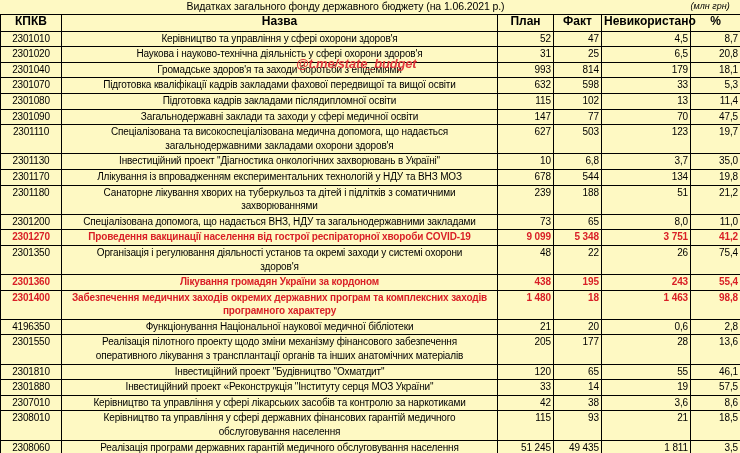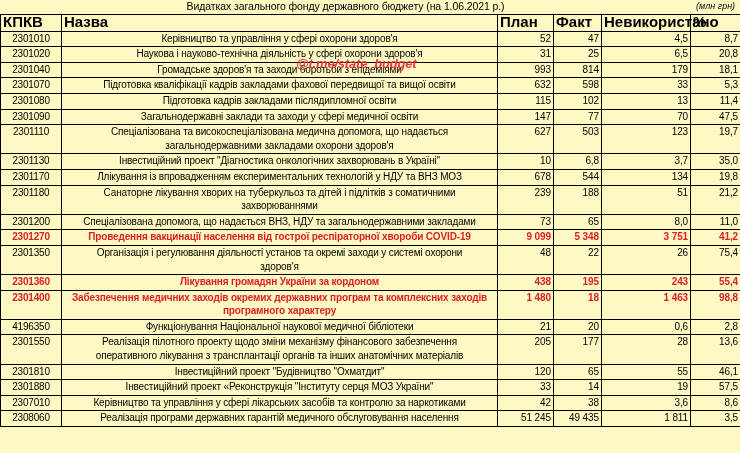--- a/index.html
+++ b/index.html
@@ -53,32 +53,32 @@
     text-align: center;
     font-weight: bold;
     font-size: 10.5px;
     letter-spacing: -0.1px;
     padding-bottom: 1px;
     border-left: none;
     border-top: none;
     border-right: 1px solid #000;
   }
   td.unit-cell {
-    text-align: center;
+    text-align: left;
     font-style: italic;
     font-size: 9px;
     padding-right: 1px;
     border: none;
     border-bottom: 1px solid #000;
   }
   
   tr.head-row td {
-    text-align: left;
+    text-align: center;
     font-weight: bold;
-    font-size: 15px;
+    font-size: 12px;
     height: 17px;
     vertical-align: middle;
     padding-bottom: 2px;
   }
   
   td.code {
     text-align: center;
     padding-left: 1px;
     letter-spacing: -0.2px;
   }
@@ -296,20 +296,29 @@
         </tr>
         <tr>
           <td class="code">2307010</td>
           <td class="name">Керівництво та управління у сфері лікарських засобів та контролю за наркотиками</td>
           <td class="num">42</td>
           <td class="num">38</td>
           <td class="num">3,6</td>
           <td class="num">8,6</td>
         </tr>
         <tr>
+          <td class="code">2308010</td>
+          <td class="name">Керівництво та управління у сфері державних фінансових гарантій медичного
+обслуговування населення</td>
+          <td class="num">115</td>
+          <td class="num">93</td>
+          <td class="num">21</td>
+          <td class="num">18,5</td>
+        </tr>
+        <tr>
           <td class="code">2308060</td>
           <td class="name">Реалізація програми державних гарантій медичного обслуговування населення</td>
           <td class="num">51 245</td>
           <td class="num">49 435</td>
           <td class="num">1 811</td>
           <td class="num">3,5</td>
         </tr>
       </tbody>
   </table>
 

